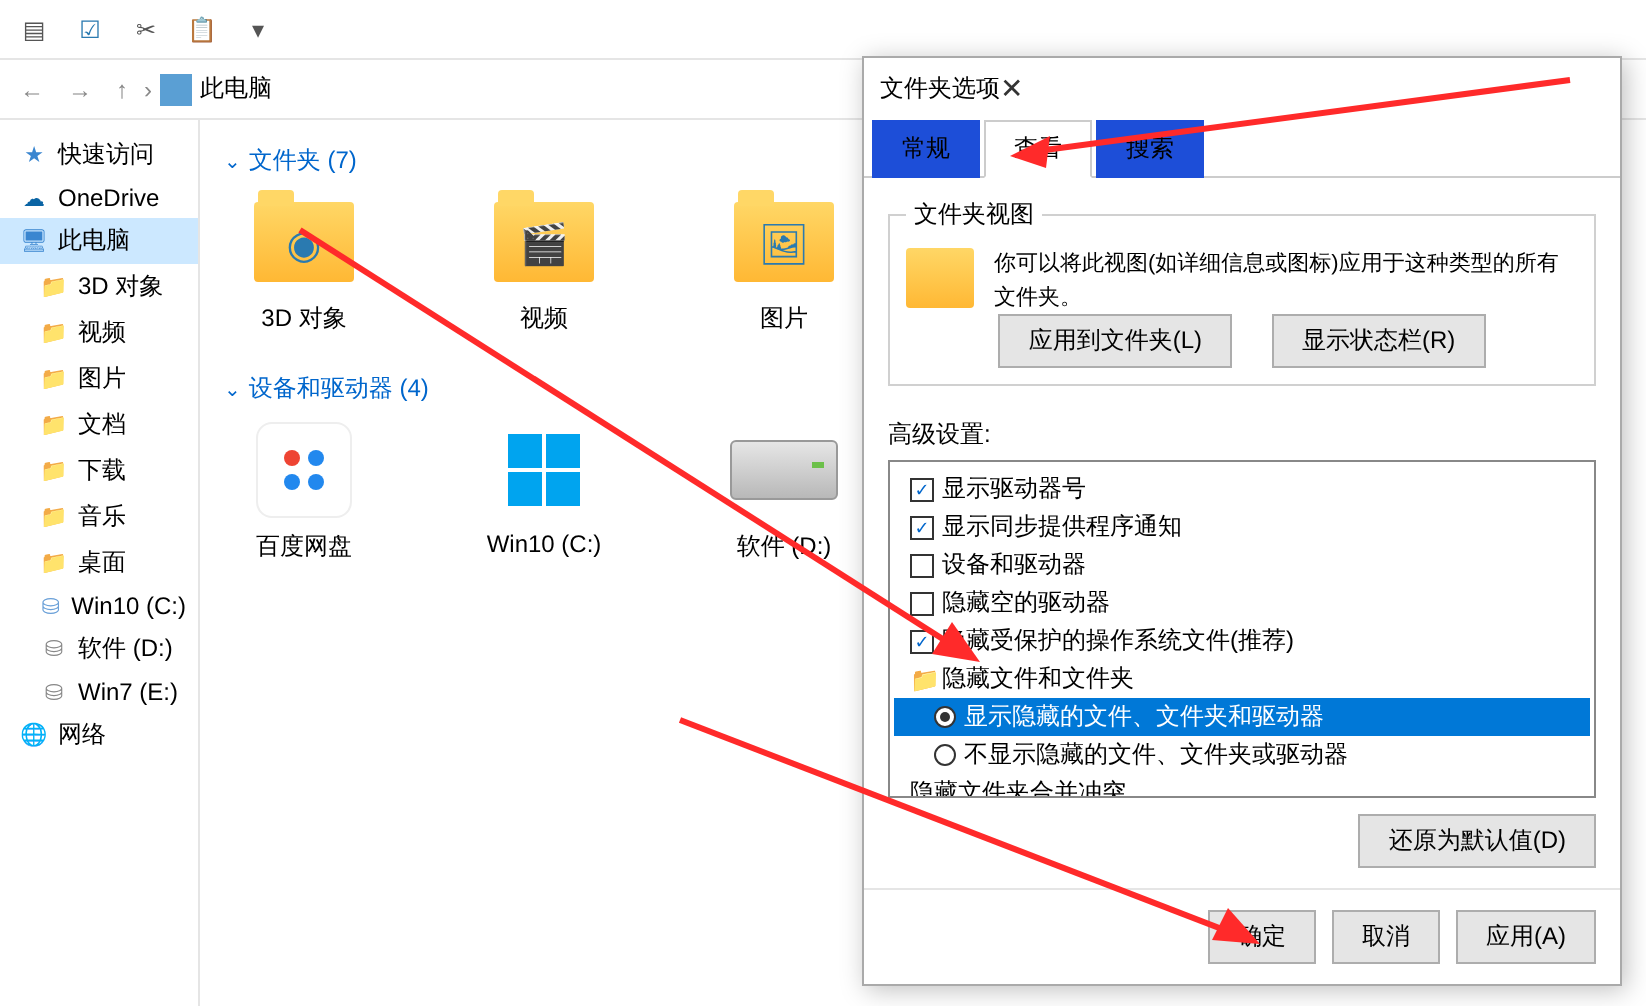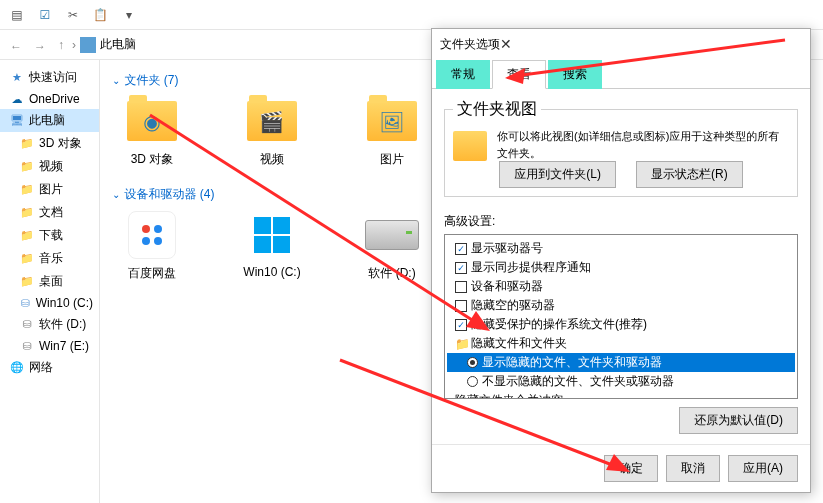--- a/index.html
+++ b/index.html
@@ -28,26 +28,26 @@
 .drive-ico{width:54px;height:30px;background:linear-gradient(#e6e6e6,#b8b8b8);border-radius:3px;position:relative;border:1px solid #999;}
 .drive-ico::after{content:"";position:absolute;right:6px;top:10px;width:6px;height:3px;background:#6cc04a;}
 .baidu-ico{width:48px;height:48px;border:1px solid #eee;border-radius:8px;display:flex;align-items:center;justify-content:center;background:#fff;}
 .win-sq{width:36px;height:36px;display:grid;grid-template-columns:1fr 1fr;grid-template-rows:1fr 1fr;gap:2px;}
 .win-sq span{background:#00a4ef;}
 .item-lbl{font-size:12px;text-align:center;}
 .dialog{position:absolute;top:28px;right:12px;width:380px;height:465px;background:#fff;border:1px solid #aaa;box-shadow:2px 2px 12px rgba(0,0,0,.25);display:flex;flex-direction:column;}
 .dlg-title{height:30px;display:flex;align-items:center;padding:0 8px;justify-content:flex-start;}
 .dlg-close{font-size:14px;color:#333;cursor:default;}
 .tabs{display:flex;border-bottom:1px solid #ccc;padding:0 4px;}
-.tab{padding:5px 14px;border:1px solid transparent;position:relative;top:1px;background:#5eead4;margin-right:2px;}
+.tab{padding:5px 14px;border:1px solid transparent;position:relative;top:1px;background:#1d4ed8;margin-right:2px;}
 .tab.active{background:#fff;border:1px solid #ccc;border-bottom:1px solid #fff;}
 .dlg-body{flex:1;padding:10px 12px;overflow:hidden;display:flex;flex-direction:column;}
 .fieldset{border:1px solid #d0d0d0;padding:8px;margin-bottom:10px;}
-.fs-legend{font-size:16px;padding:0 4px;}
-.fv-row{display:flex;gap:10px;align-items:flex-end;}
+.fs-legend{font-size:12px;padding:0 4px;}
+.fv-row{display:flex;gap:10px;align-items:flex-start;}
 .fv-ico{width:34px;height:30px;background:linear-gradient(#ffd766,#ffb834);border-radius:2px;flex-shrink:0;}
 .fv-txt{font-size:11px;line-height:1.5;}
 .fv-btns{display:flex;gap:20px;justify-content:center;}
 .btn{background:#e5e5e5;border:1px solid #adadad;padding:4px 14px;font-size:12px;cursor:default;}
 .adv-label{margin:6px 0 4px;}
 .tree{border:1px solid #888;height:180px;overflow:auto;padding:4px 2px;background:#fff;}
 .tr-item{display:flex;align-items:center;gap:4px;padding:1px 0 1px 8px;font-size:11px;white-space:nowrap;}
 .tr-item.d1{padding-left:20px;}
 .tr-item.sel{background:#0078d7;color:#fff;}
 .chk{width:12px;height:12px;border:1px solid #333;display:inline-flex;align-items:center;justify-content:center;font-size:9px;background:#fff;color:#0066cc;}

